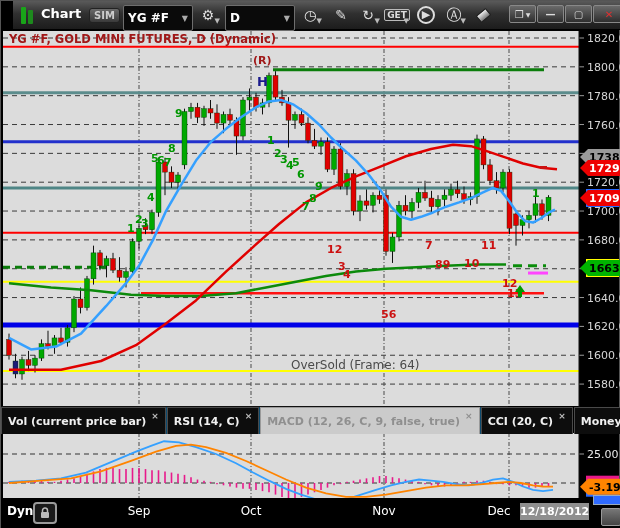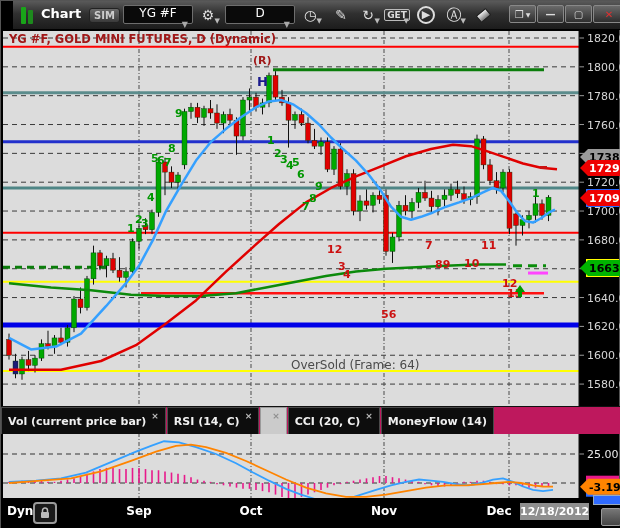--- a/index.html
+++ b/index.html
@@ -7,44 +7,44 @@
   #win{position:absolute;left:0;top:0;width:620px;height:528px;background:#000;border:1px solid #555;box-sizing:border-box;}
   
   #titlebar{position:absolute;left:12px;top:0;width:620px;height:28px;
     background:linear-gradient(#5a5a5a,#303030 45%,#1c1c1c);border-bottom:1px solid #000;z-index:5;}
   .tb{position:absolute;display:flex;align-items:center;justify-content:center;color:#e8e8e8;}
   #logo-bar1{left:8px;top:6px;width:5px;height:17px;background:#19a519;border-radius:1px;}
   #logo-bar2{left:15px;top:9px;width:5px;height:14px;background:#1d8a1d;border-radius:1px;}
   #app-title{left:28px;top:5px;font-size:13px;font-weight:bold;color:#fff;}
   #sim-badge{left:76px;top:7px;padding:1px 4px;font-size:10px;font-weight:bold;color:#ccc;
     background:linear-gradient(#6a6a6a,#3a3a3a);border:1px solid #222;border-radius:3px;}
-  .combo{position:absolute;top:4px;height:19px;background:#0a0a0a;border:1px solid #6e6e6e;border-radius:2px;
-    color:#fff;font-size:12px;font-weight:normal;display:flex;align-items:center;padding:0 4px;box-sizing:border-box;flex-direction:column;}
+  .combo{position:absolute;top:4px;height:26px;background:#0a0a0a;border:1px solid #6e6e6e;border-radius:2px;
+    color:#fff;font-size:12px;font-weight:bold;display:flex;align-items:center;padding:0 4px;box-sizing:border-box;}
   .combo .caret{margin-left:auto;font-size:8px;color:#aaa;}
   .iconbtn{position:absolute;top:3px;width:26px;height:22px;border-radius:3px;color:#ddd;
     display:flex;align-items:center;justify-content:center;font-size:14px;}
   .iconbtn .dd{font-size:7px;color:#bbb;position:absolute;right:1px;bottom:1px;}
   .winbtn{position:absolute;top:4px;width:25px;height:16px;background:linear-gradient(#6a6a6a,#2e2e2e);
     border:1px solid #888;border-radius:2px;color:#ddd;font-size:10px;font-weight:bold;
     display:flex;align-items:center;justify-content:center;}
   
-  #tabs{position:absolute;left:0;top:405px;width:620px;height:27px;background:#be185d;z-index:5;
+  #tabs{position:absolute;left:0;top:405px;width:507px;height:27px;background:#0c4a6e;z-index:5;
     display:flex;align-items:stretch;border-top:1px solid #111;}
   .tab{display:flex;align-items:center;padding:0 6px;margin-right:1px;font-size:11px;font-weight:bold;
     color:#f0f0f0;background:#0d0d0d;border:1px solid #4a4a4a;border-bottom:none;white-space:nowrap;}
   .tab .x{margin-left:5px;font-size:9px;color:#bbb;align-self:flex-start;margin-top:3px;}
   .tab.active{background:#cbcbcb;color:#8f8f8f;border-color:#9a9a9a;}
   .tab.active .x{color:#8f8f8f;}
   
   #bottombar{position:absolute;left:0;top:497px;width:620px;height:37px;background:#000;z-index:5;
     border-bottom:3px solid #2a2a2a;box-sizing:border-box;}
   #dyn-label{position:absolute;left:6px;top:6px;color:#fff;font-size:12px;font-weight:bold;}
   #lock-btn{position:absolute;left:32px;top:4px;width:20px;height:18px;border:2px solid #9a9a9a;border-radius:4px;
     background:#1a1a1a;display:flex;align-items:center;justify-content:center;}
-  .month{position:absolute;top:6px;color:#fff;font-size:12px;font-weight:bold;transform:translateX(-50%);}
+  .month{position:absolute;top:6px;color:#fff;font-size:12px;font-weight:normal;transform:translateX(-50%);}
   #date-badge{position:absolute;left:519px;top:5px;background:#8f8f8f;color:#fff;font-size:11px;font-weight:bold;
     padding:2px 0;}
   #scroll-thumb{position:absolute;left:592px;top:-3px;width:26px;height:8px;background:#2f6bff;border:1px solid #9ab;}
   #scroll-corner{position:absolute;left:600px;top:10px;width:18px;height:16px;
     background:linear-gradient(#777,#444);border:1px solid #999;border-radius:2px;}
   svg text{font-family:"DejaVu Sans",sans-serif;}
 </style>
 </head>
 <body>
 
@@ -490,20 +490,21 @@
   <div id="tabs">
     <div class="tab">
       <span>Vol (current price bar)</span>
       <span class="x">×</span>
     </div>
     <div class="tab">
       <span>RSI (14, C)</span>
       <span class="x">×</span>
     </div>
     <div class="tab active">
+      <span>MACD (12, 26, C, 9, false, true)</span>
       <span class="x">×</span>
     </div>
     <div class="tab">
       <span>CCI (20, C)</span>
       <span class="x">×</span>
     </div>
     <div class="tab">
       <span>MoneyFlow (14)</span>
 
     </div>

